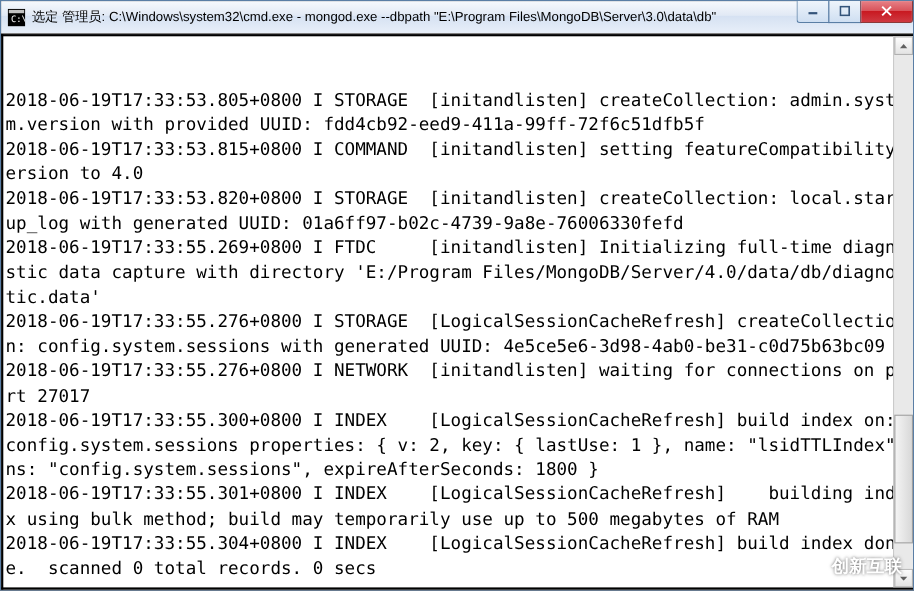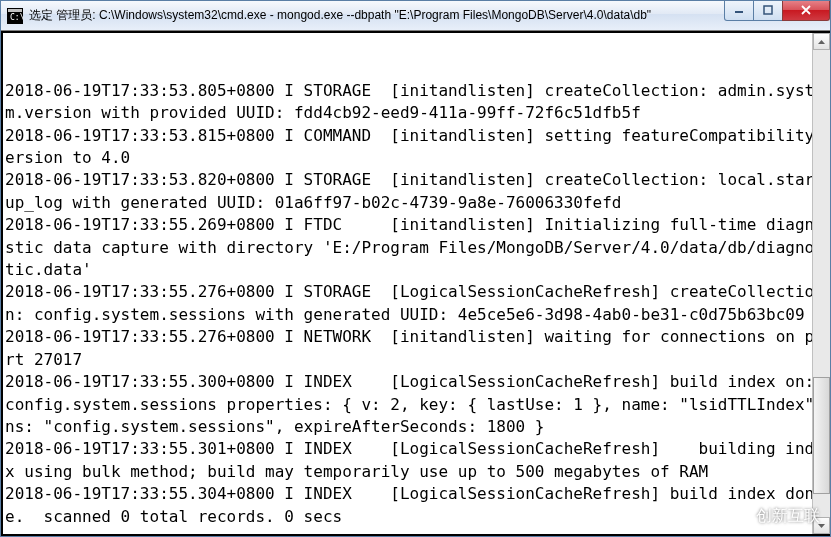--- a/index.html
+++ b/index.html
@@ -127,38 +127,38 @@
     align-items: center;
     font-size: 16px;
     color: #fff;
     pointer-events: none;
   }
   .watermark .wm-icon {
     width: 24px; height: 24px; margin-right: 6px;
   }
   .watermark .wm-text {
     font-family: "Microsoft YaHei", sans-serif;
-    font-weight: normal;
+    font-weight: bold;
     text-shadow: 0 0 3px rgba(0,0,0,0.6);
   }
 </style>
 </head>
 <body>
 
 <div class="window">
 
   <div class="titlebar">
     <span class="icon">
       <svg width="16" height="16" viewBox="0 0 16 16">
         <rect x="0" y="0" width="16" height="16" fill="#000"></rect>
         <rect x="1" y="1" width="14" height="3" fill="#c0c0c0"></rect>
         <text x="3" y="12" font-size="8" fill="#fff" font-family="monospace">C:\</text>
       </svg>
     </span>
-    <span class="title-text">选定 管理员: C:\Windows\system32\cmd.exe - mongod.exe  --dbpath "E:\Program Files\MongoDB\Server\4.0\data\db"</span>
+    <span class="title-text">选定 管理员: C:\Windows\system32\cmd.exe - mongod.exe  --dbpath "E:\Program Files\MongoDB\Server\3.0\data\db"</span>
     <div class="win-controls">
       <div class="win-btn min">
         <svg width="10" height="10" viewBox="0 0 10 10">
             <rect x="1" y="6" width="8" height="2" fill="#34547a"></rect>
           </svg>
       </div>
       <div class="win-btn max">
         <svg width="10" height="10" viewBox="0 0 10 10">
             <rect x="1" y="1" width="8" height="8" fill="none" stroke="#34547a" stroke-width="1.5"></rect>
           </svg>

